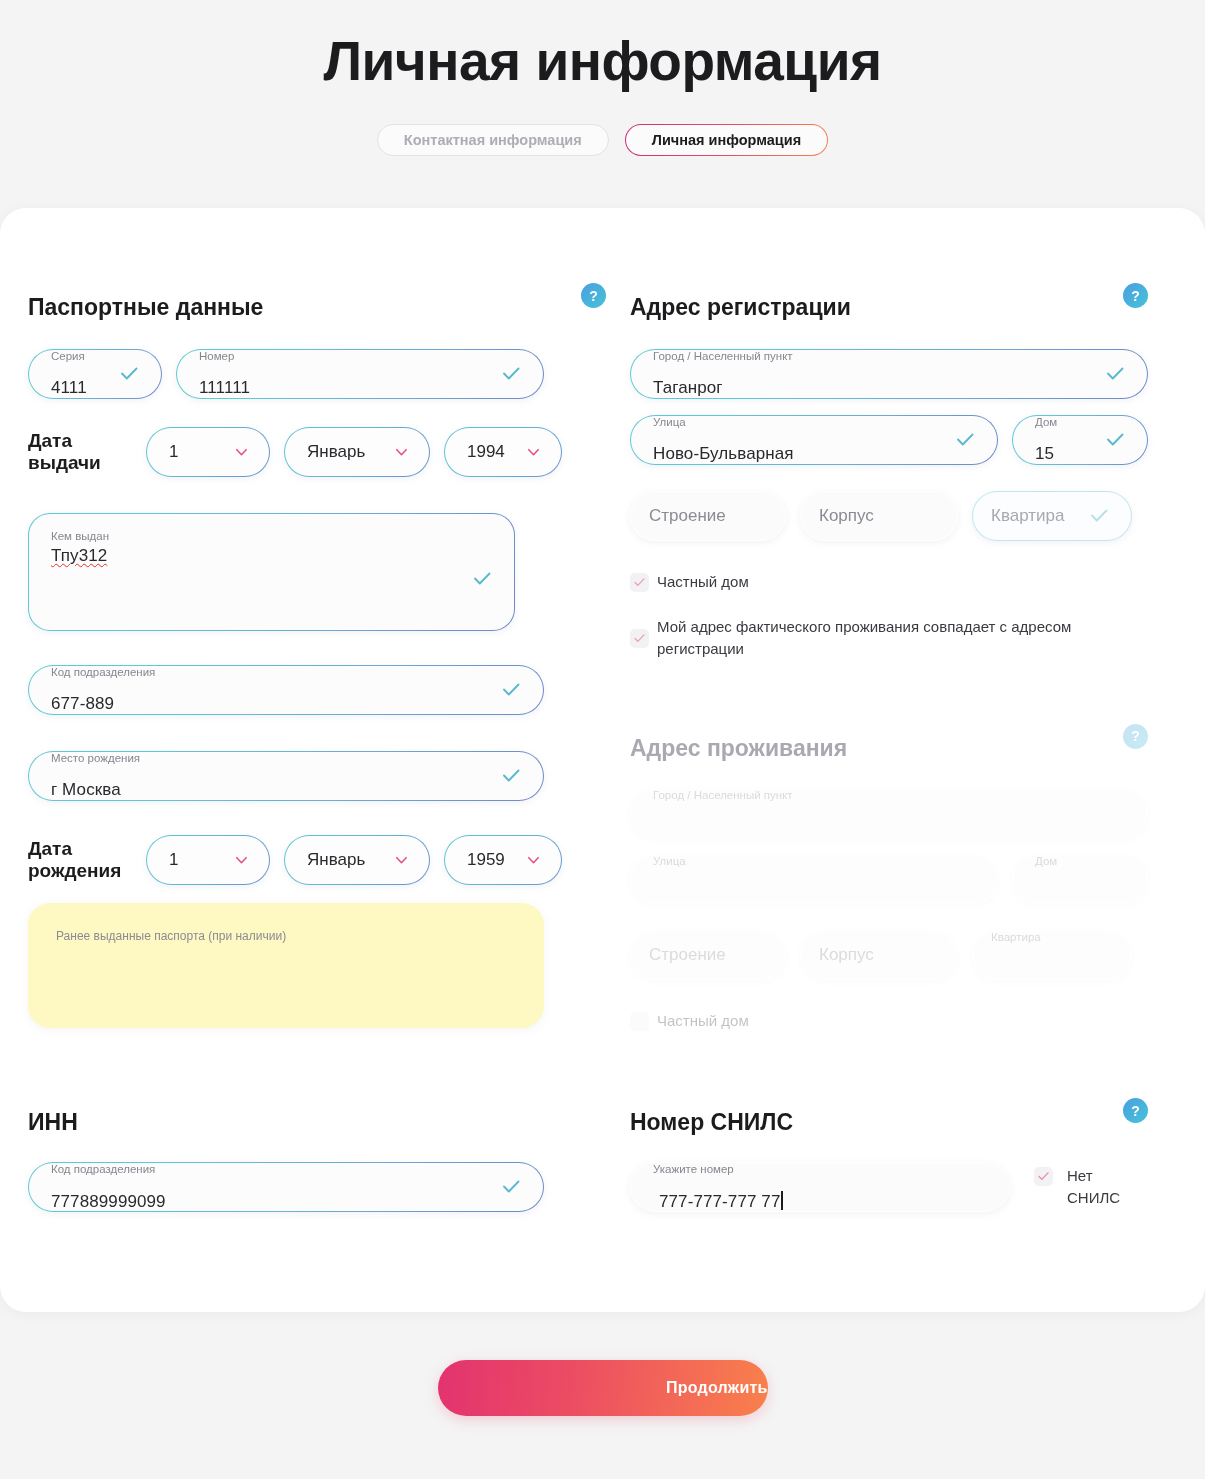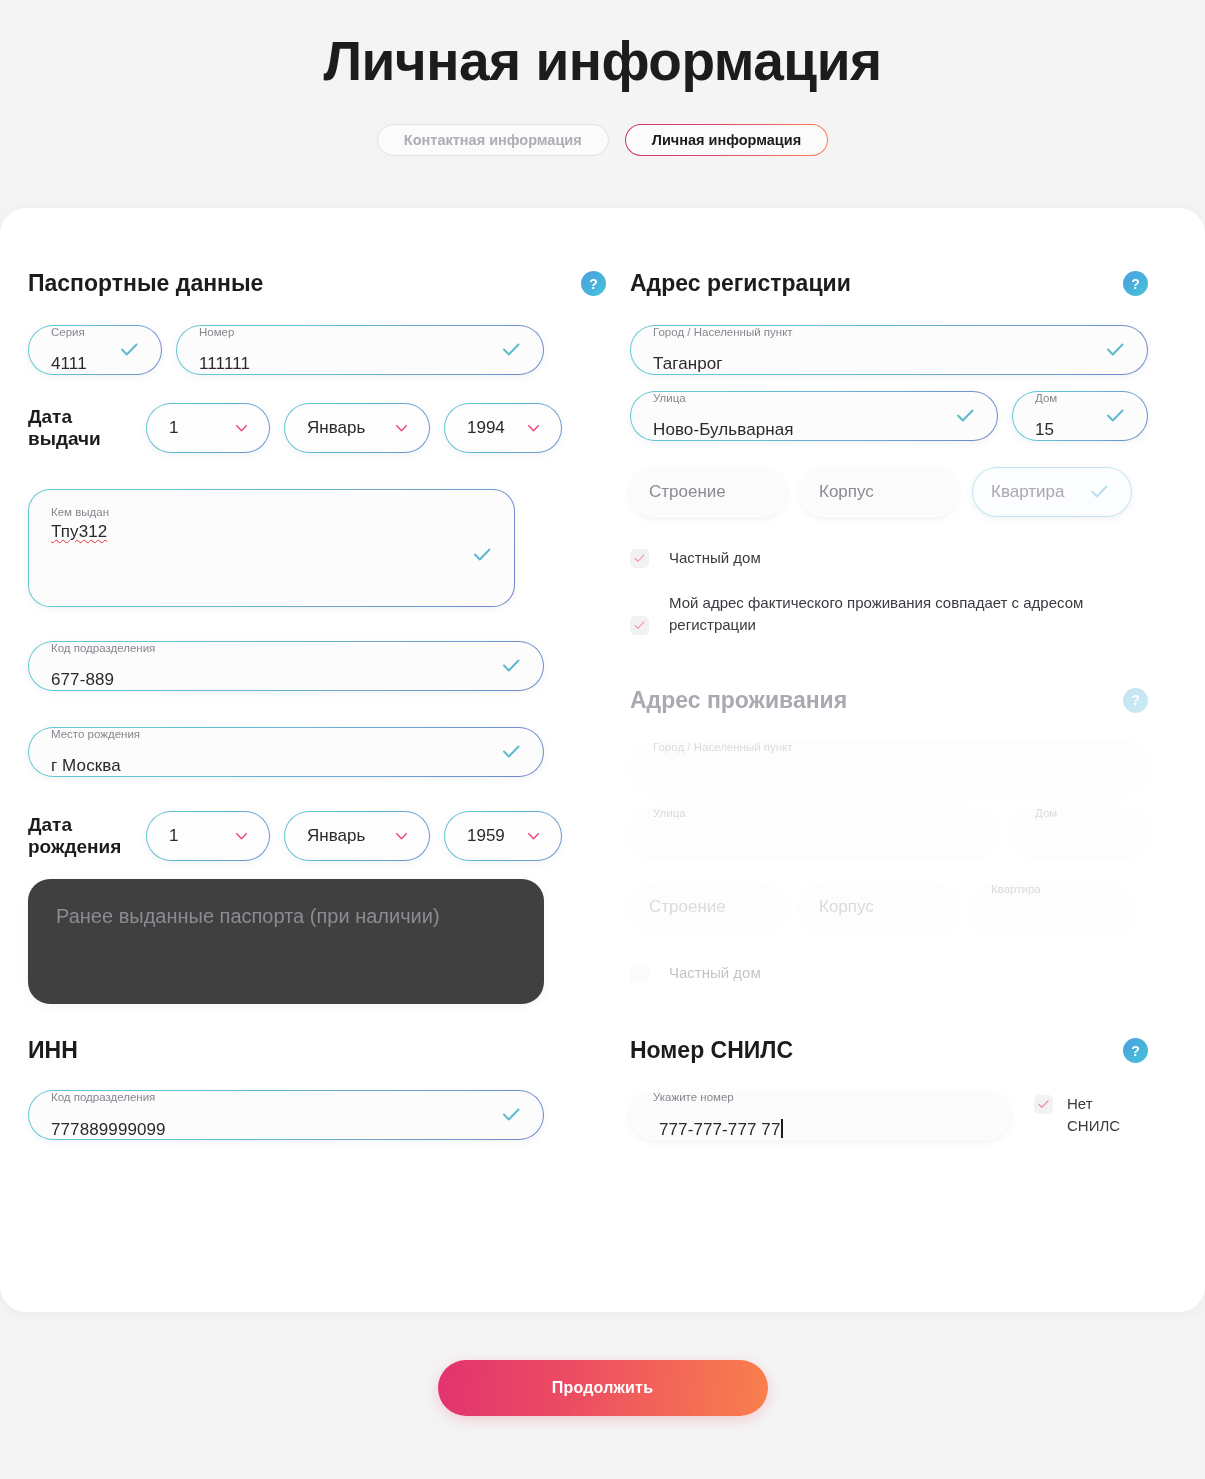--- a/index.html
+++ b/index.html
@@ -85,20 +85,21 @@
     display: flex;
     align-items: center;
     justify-content: space-between;
     margin-bottom: 28px;
   }
   .section-head.right-wide { width: 518px; }
   .section-title {
     font-size: 23px;
     font-weight: bold;
     color: #1c1c1e;
+    margin-top: 24px;
   }
   .section-title.muted { color: #a9a9b1; }
 
   .help-icon {
     width: 25px; height: 25px;
     border-radius: 50%;
     background: linear-gradient(135deg, #4a9fe0 0%, #46c3d8 100%);
     color: #ffffff;
     font-size: 14px;
     font-weight: bold;
@@ -228,33 +229,33 @@
     cursor: pointer;
   }
   .sel-day   { width: 124px; }
   .sel-month { width: 146px; }
   .sel-year  { width: 118px; }
 
   
   .textarea-plain {
     height: 125px;
     border-radius: 22px;
-    background: #404040;
+    background: #fef9c3;
     box-shadow: 0 2px 8px rgba(120,130,160,0.09);
     padding: 26px 22px 0 28px;
-    font-size: 20px;
+    font-size: 12px;
     color: #8b8b93;
     cursor: text;
   }
 
   
   .cb-row {
     display: flex;
-    align-items: flex-end;
-    gap: 20px;
+    align-items: center;
+    gap: 8px;
     margin-bottom: 24px;
     cursor: pointer;
   }
   .cb-box {
     width: 19px; height: 19px;
     border-radius: 5px;
     background: #f2f2f4;
     flex: none;
     margin-top: 2px;
     display: flex; align-items: center; justify-content: center;
@@ -292,20 +293,21 @@
     border-radius: 28px;
     border: none;
     background: linear-gradient(95deg, #e2336f 0%, #ec4c63 40%, #f9804c 100%);
     color: #ffffff;
     font-size: 16px;
     font-weight: bold;
     font-family: "Liberation Sans", sans-serif;
     letter-spacing: 0.2px;
     cursor: pointer;
     box-shadow: 0 4px 14px rgba(230,70,90,0.22);
+    text-align: right;
   }
 </style>
 </head>
 <body>
 
 <div class="header">
   <div class="page-title">Личная информация</div>
   <div class="tabs">
     <div class="tab tab-inactive">Контактная информация</div>
     <div class="tab tab-active">Личная информация</div>

